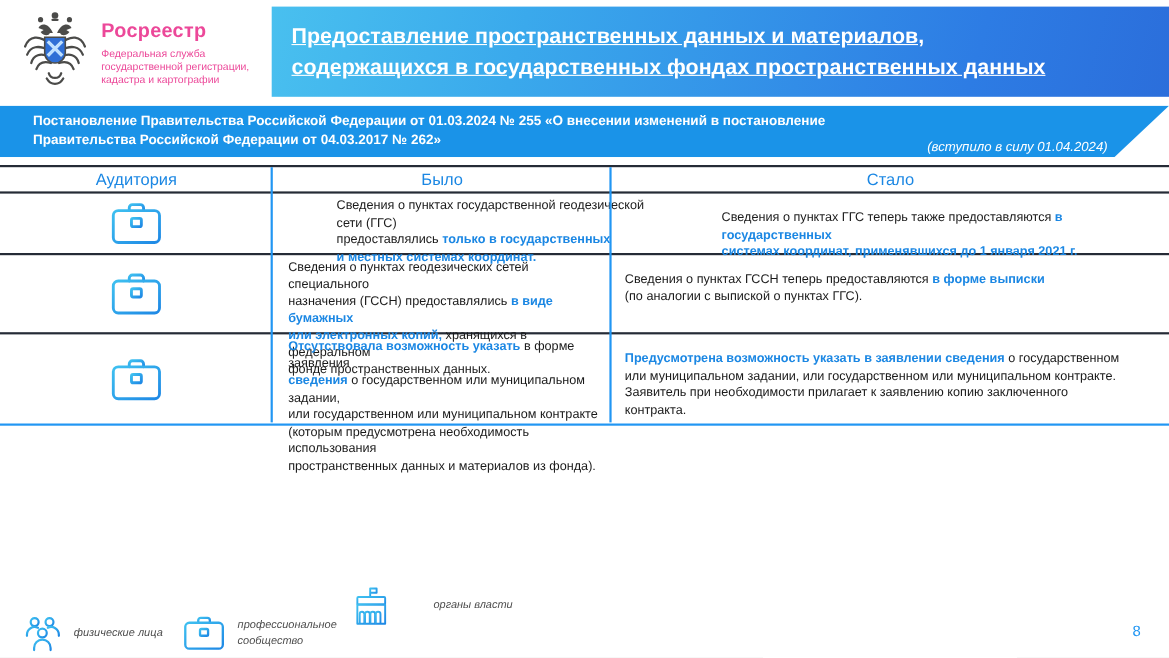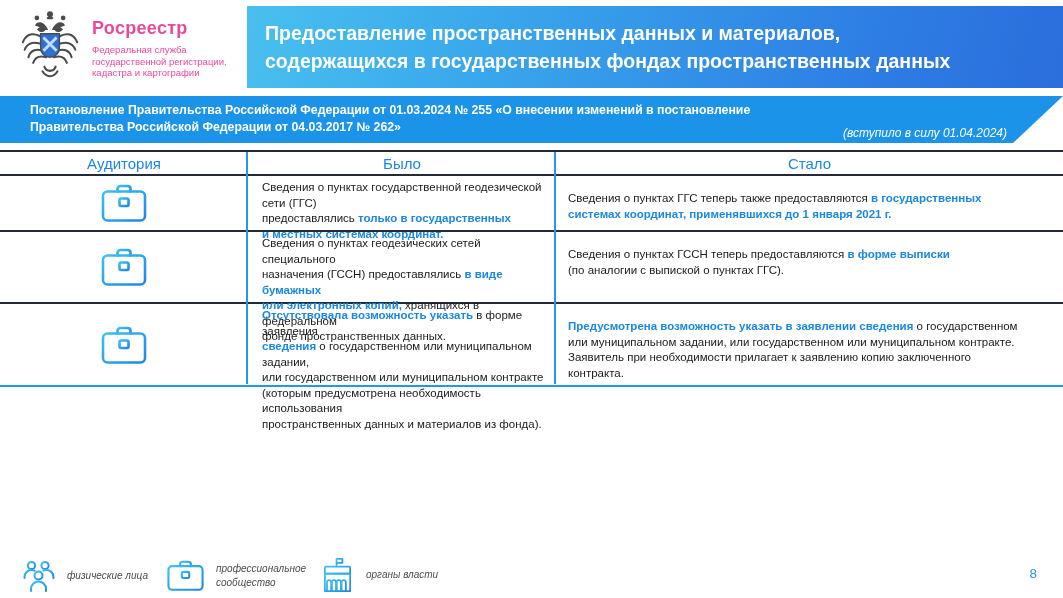--- a/index.html
+++ b/index.html
@@ -12,21 +12,21 @@
   .logo-emblem{width:60px;height:76px;flex:0 0 auto;}
   .logo-text{margin-left:12px;padding-top:10px;color:#ec4899;}
   .logo-name{font-size:18px;font-weight:bold;letter-spacing:.3px;}
   .logo-sub{margin-top:5px;font-size:9.5px;line-height:11.5px;}
   .title-band{
     position:absolute;left:247px;right:0;top:6px;height:82px;
     background:linear-gradient(105deg,#49c0ef 0%,#3aa9ec 28%,#2d7ce4 78%,#2b6edb 100%);
     color:#ffffff;display:flex;flex-direction:column;justify-content:center;
     padding-left:18px;box-sizing:border-box;
   }
-  .title-band .t-line{font-size:19.5px;font-weight:bold;line-height:28px;white-space:nowrap;}
+  .title-band .t-line{font-size:19.5px;font-weight:bold;line-height:28px;white-space:nowrap;text-decoration:underline;}
   
   .law-strip{
     position:absolute;left:0;right:0;top:96px;height:47px;background:#1a93e8;color:#fff;
     clip-path:polygon(0 0,100% 0,calc(100% - 50px) 100%,0 100%);
     box-sizing:border-box;padding:6px 0 0 30px;
   }
   .law-strip .l-line{font-size:12.3px;font-weight:bold;line-height:17px;white-space:nowrap;}
   .law-note{position:absolute;right:56px;bottom:3px;font-style:italic;font-size:12px;font-weight:normal;}
   
   .cmp-table{position:absolute;left:0;right:0;top:150px;border-top:2px solid #252b36;}
@@ -111,21 +111,21 @@
     <div class="law-note">(вступило в силу 01.04.2024)</div>
   </div>
 
   <div class="cmp-table">
     <div class="thead">
       <div class="th c1">Аудитория</div>
       <div class="th c2">Было</div>
       <div class="th c3">Стало</div>
     </div>
     <div>
-        <div class="trow" style="height: 56px;">
+        <div class="trow" style="height: 56px; gap: 44px;">
           <div class="c-aud">
             <svg width="48" height="42" viewBox="0 0 48 42">
     <g fill="none" stroke="url(#bgrad)" stroke-width="2.6" stroke-linejoin="round" stroke-linecap="round">
       <path d="M17.5 9.5 V6.8 a2.8 2.8 0 0 1 2.8 -2.8 h7.4 a2.8 2.8 0 0 1 2.8 2.8 V9.5"></path>
       <rect x="3" y="9.5" width="42" height="29" rx="4.5"></rect>
       <path d="M3 20.5 h16.5 M28.5 20.5 H45"></path>
       <rect x="19.5" y="16.5" width="9" height="7.5" rx="1.5"></rect>
       <path d="M24 24 v3.5"></path>
     </g>
   </svg>
@@ -188,21 +188,21 @@
         <path d="M17.5 9.5 V6.8 a2.8 2.8 0 0 1 2.8 -2.8 h7.4 a2.8 2.8 0 0 1 2.8 2.8 V9.5"></path>
         <rect x="3" y="9.5" width="42" height="29" rx="4.5"></rect>
         <path d="M3 20.5 h16.5 M28.5 20.5 H45"></path>
         <rect x="19.5" y="16.5" width="9" height="7.5" rx="1.5"></rect>
         <path d="M24 24 v3.5"></path>
       </g>
     </svg>
     <div class="legend-label" style="width:122px;">профессиональное сообщество</div>
   </div>
 
-  <div class="legend-item" style="left:320px;top:556px;">
+  <div class="legend-item" style="left:320px;top:532px;gap:28px;">
     <svg width="35" height="38" viewBox="0 0 36 39">
       <g fill="none" stroke="url(#bgrad)" stroke-width="1.8" stroke-linejoin="round">
         <path d="M17 10 V3 h6 v4 h-6"></path>
         <rect x="5" y="11" width="26" height="7" rx="1"></rect>
         <path d="M8 14.5 h20" stroke-dasharray="1.6 2.6"></path>
         <rect x="5" y="18" width="26" height="18"></rect>
         <path d="M7.2 36 v-9 a2.2 2.2 0 0 1 4.4 0 v9"></path>
         <path d="M12.2 36 v-9 a2.2 2.2 0 0 1 4.4 0 v9"></path>
         <path d="M17.2 36 v-9 a2.2 2.2 0 0 1 4.4 0 v9"></path>
         <path d="M22.2 36 v-9 a2.2 2.2 0 0 1 4.4 0 v9"></path>

